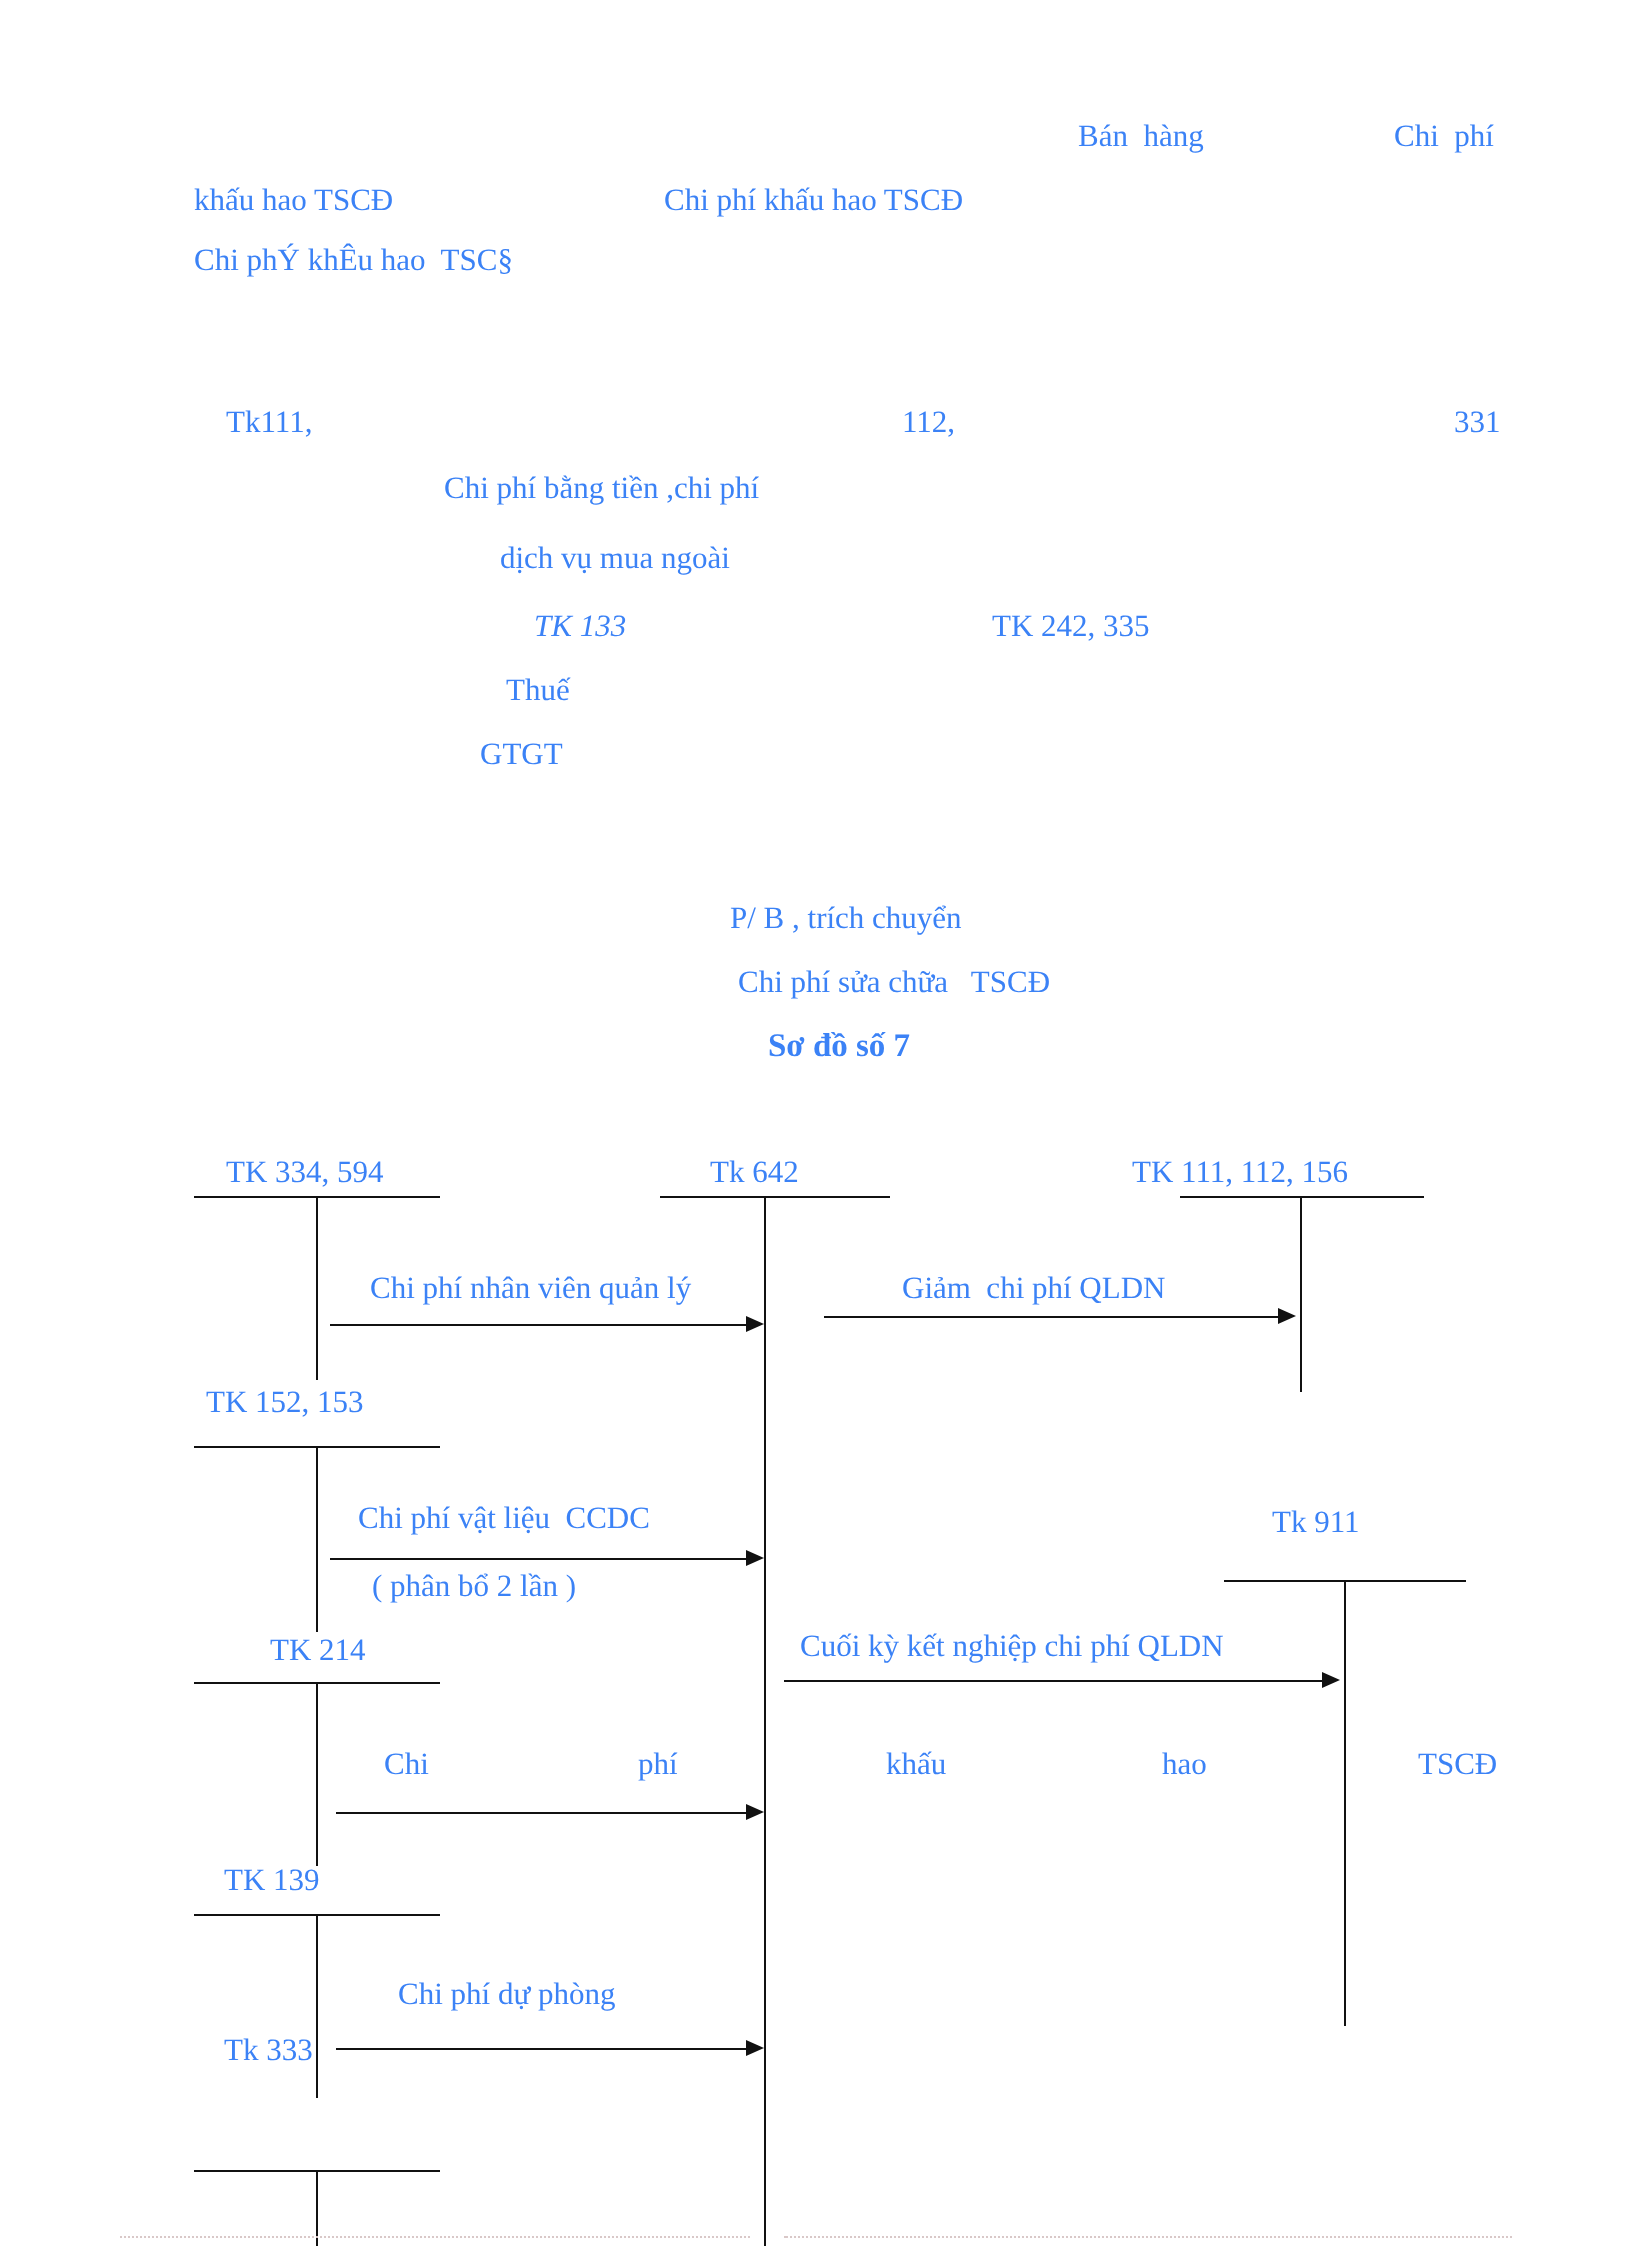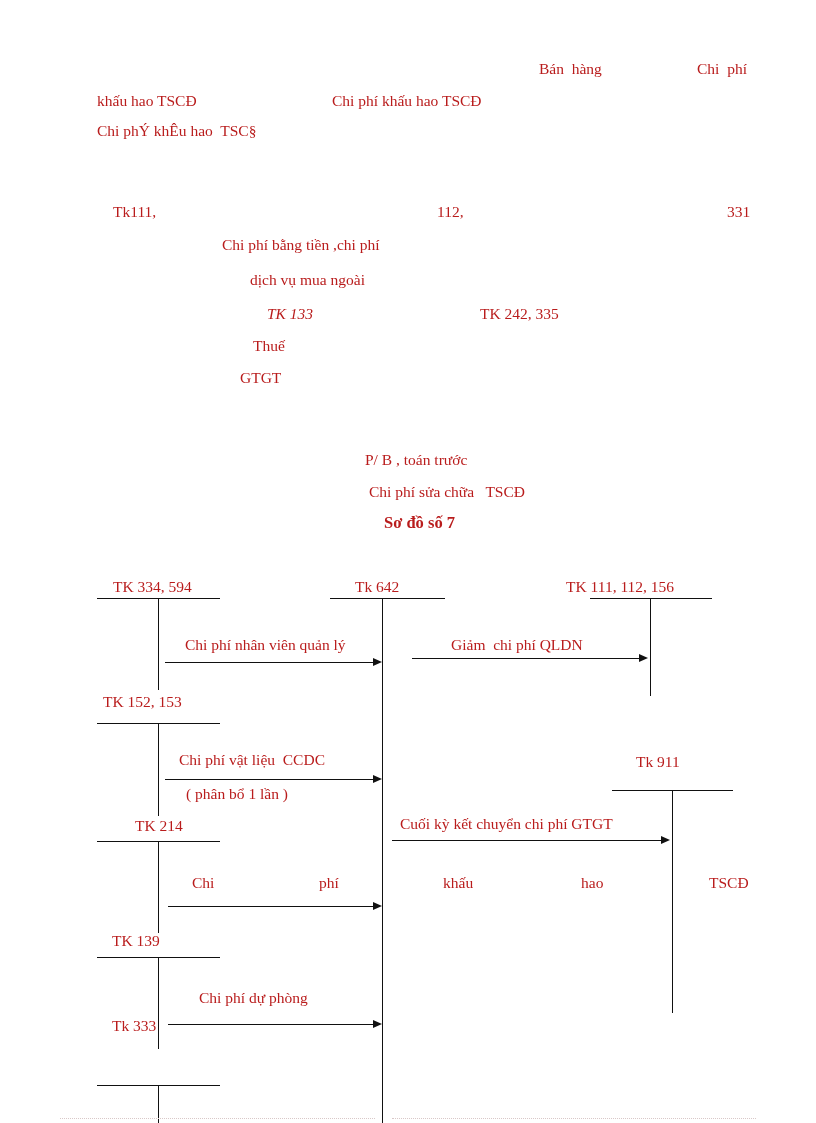--- a/index.html
+++ b/index.html
@@ -16,21 +16,21 @@
     width: 816px;
     height: 1123px;
     overflow: hidden;
     background: #ffffff;
   }
   .txt {
     position: absolute;
     white-space: pre;
     font-size: 15.5px;
     line-height: 1;
-    color: #b91c1c;
+    color: #3b82f6;
   }
   .t-italic     { font-style: italic; }
   .t-bold       { font-weight: bold; }
   .t-lg         { font-size: 16.5px; }
 
   
   .hline {
     position: absolute;
     height: 0;
     border-top: 1.6px solid #111111;
@@ -63,37 +63,37 @@
   <div class="txt" style="left:697px; top:61px;">Chi  phí</div>
 
   <div class="txt" style="left:97px; top:93px;">khấu hao TSCĐ</div>
 
   <div class="txt" style="left:332px; top:93px;">Chi phí khấu hao TSCĐ</div>
 
   <div class="txt" style="left:97px; top:123px;">Chi phÝ khÊu hao  TSC§</div>
 
   <div class="txt" style="left:113px; top:204px;">Tk111,</div>
 
-  <div class="txt" style="left:437px; top:204px;">112,</div>
+  <div class="txt" style="left:451px; top:204px;">112,</div>
 
   <div class="txt" style="left:727px; top:204px;">331</div>
 
   <div class="txt" style="left:222px; top:237px;">Chi phí bằng tiền ,chi phí</div>
 
   <div class="txt" style="left:250px; top:272px;text-align:right;">dịch vụ mua ngoài</div>
 
   <div class="txt t-italic" style="left:267px; top:306px;">TK 133</div>
 
-  <div class="txt" style="left:480px; top:306px;">TK 242, 335</div>
+  <div class="txt" style="left:496px; top:306px;">TK 242, 335</div>
 
   <div class="txt" style="left:253px; top:338px;">Thuế</div>
 
   <div class="txt" style="left:240px; top:370px;">GTGT</div>
 
-  <div class="txt" style="left:365px; top:452px;">P/ B , toán trước</div>
+  <div class="txt" style="left:365px; top:452px;">P/ B , trích chuyển</div>
 
   <div class="txt" style="left:369px; top:484px;">Chi phí sửa chữa   TSCĐ</div>
 
   <div class="txt t-bold t-lg" style="left:384px; top:515px;">Sơ đồ số 7</div>
 
 
   <div class="txt" style="left:113px; top:579px;">TK 334, 594</div>
   <div class="hline" style="left:97px; top:598px; width:123px;"></div>
   <div class="vline" style="left:158px; top:598px; height:92px;"></div>
 
@@ -101,21 +101,21 @@
   <div class="hline" style="left:165px; top:662px; width:210px;"></div>
   <div class="arrow-head" style="left:373px; top:657.5px;"></div>
 
   <div class="txt" style="left:103px; top:694px;">TK 152, 153</div>
   <div class="hline" style="left:97px; top:723px; width:123px;"></div>
   <div class="vline" style="left:158px; top:723px; height:93px;"></div>
 
   <div class="txt" style="left:179px; top:752px;">Chi phí vật liệu  CCDC</div>
   <div class="hline" style="left:165px; top:779px; width:210px;"></div>
   <div class="arrow-head" style="left:373px; top:774.5px;"></div>
-  <div class="txt" style="left:186px; top:786px;">( phân bổ 1 lần )</div>
+  <div class="txt" style="left:186px; top:786px;">( phân bổ 2 lần )</div>
 
   <div class="txt" style="left:135px; top:818px;">TK 214</div>
   <div class="hline" style="left:97px; top:841px; width:123px;"></div>
   <div class="vline" style="left:158px; top:841px; height:92px;"></div>
 
   <div class="txt" style="left:192px; top:875px;">Chi</div>
   <div class="txt" style="left:319px; top:875px;">phí</div>
   <div class="hline" style="left:168px; top:906px; width:207px;"></div>
   <div class="arrow-head" style="left:373px; top:901.5px;"></div>
 
@@ -140,21 +140,21 @@
   <div class="vline" style="left:650px; top:598px; height:98px;"></div>
 
   <div class="txt" style="left:451px; top:637px;">Giảm  chi phí QLDN</div>
   <div class="hline" style="left:412px; top:658px; width:229px;"></div>
   <div class="arrow-head" style="left:639px; top:653.5px;"></div>
 
   <div class="txt" style="left:636px; top:754px;">Tk 911</div>
   <div class="hline" style="left:612px; top:790px; width:121px;"></div>
   <div class="vline" style="left:672px; top:790px; height:223px;"></div>
 
-  <div class="txt" style="left:400px; top:816px;">Cuối kỳ kết chuyển chi phí GTGT</div>
+  <div class="txt" style="left:400px; top:816px;">Cuối kỳ kết nghiệp chi phí QLDN</div>
   <div class="hline" style="left:392px; top:840px; width:271px;"></div>
   <div class="arrow-head" style="left:661px; top:835.5px;"></div>
 
   <div class="txt" style="left:443px; top:875px;">khấu</div>
   <div class="txt" style="left:581px; top:875px;">hao</div>
   <div class="txt" style="left:709px; top:875px;">TSCĐ</div>
 
   <div class="footer-rule" style="left:60px; top:1118px; width:315px;"></div>
   <div class="footer-rule" style="left:392px; top:1118px; width:364px;"></div>
 

